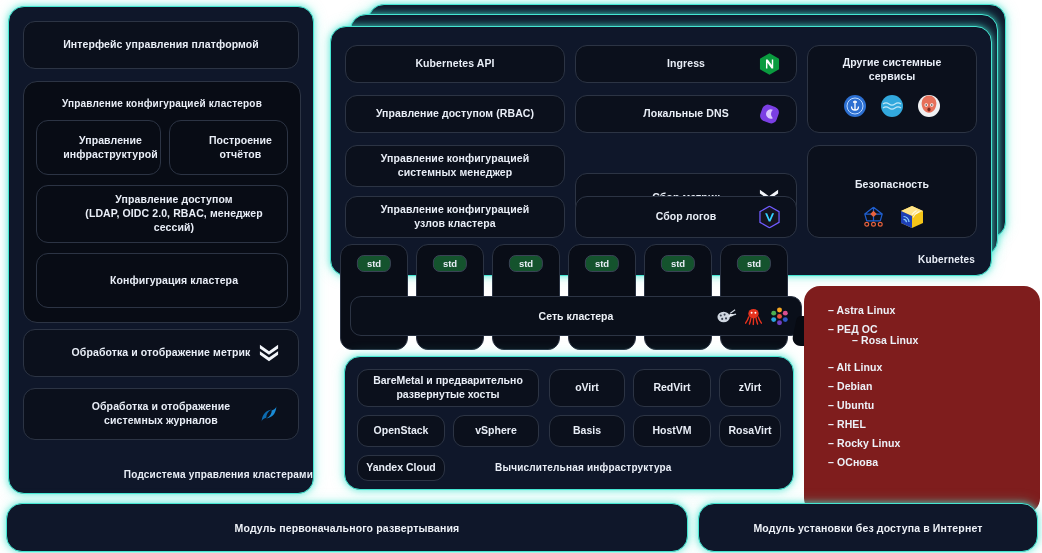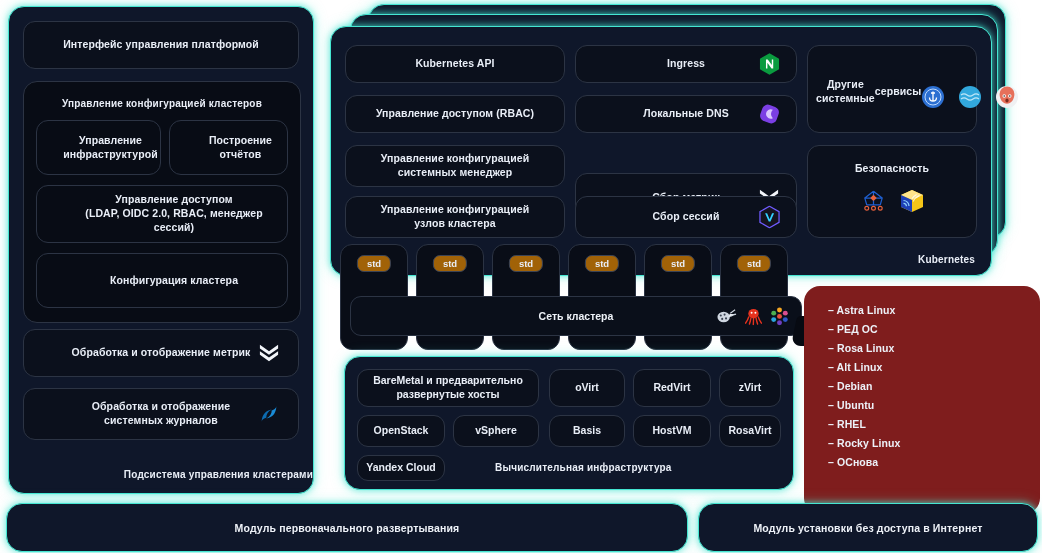--- a/index.html
+++ b/index.html
@@ -52,21 +52,21 @@
   
   #nodes-wrap{position:absolute;left:340px;top:244px;width:470px;height:106px;}
   .node-col{
     position:absolute;top:0;width:68px;height:106px;
     background:#090d17;border:1px solid #2b3343;border-radius:12px;
     box-sizing:border-box;
   }
   .std-chip{
     position:absolute;top:10px;left:50%;transform:translateX(-50%);
     padding:2px 9px;font-size:9.5px;font-weight:700;color:#e9eef7;
-    border:1px solid #3a4356;border-radius:7px;background:#a16207;
+    border:1px solid #3a4356;border-radius:7px;background:#14532d;
   }
   #net-bar{
     position:absolute;left:10px;top:52px;width:450px;height:38px;
     background:#0a0f1a;border:1px solid #2c3444;border-radius:11px;
     display:flex;align-items:center;justify-content:center;
     font-size:10.5px;font-weight:700;
   }
   #net-icons{position:absolute;right:12px;top:50%;transform:translateY(-50%);display:flex;gap:7px;align-items:center;}
 
   
@@ -201,30 +201,30 @@
     <div class="inner" style="left:244px;top:118px;width:222px;height:50px;margin-top:28px;">
       <span>Сбор метрик</span>
       <span style="position:absolute;right:16px;top:50%;transform:translateY(-50%);">
         <svg class="ic" width="22" height="20" viewBox="0 0 24 22">
           <path d="M2 2 L12 9 L22 2 L22 6 L12 13 L2 6 Z" fill="#f2f5fa"></path>
           <path d="M2 9 L12 16 L22 9 L22 13 L12 20 L2 13 Z" fill="#f2f5fa"></path>
         </svg>
       </span>
     </div>
     <div class="inner" style="left:244px;top:169px;width:222px;height:42px;">
-      <span>Сбор сессий</span>
+      <span>Сбор логов</span>
       <span style="position:absolute;right:16px;top:50%;transform:translateY(-50%);">
         <svg class="ic" width="21" height="23" viewBox="0 0 22 24">
           <path d="M11 .7 21 6.4v11.2L11 23.3 1 17.6V6.4z" fill="#15131f" stroke="#6f5bff" stroke-width="1.3"></path>
           <path d="M6.4 8.2h2.1l2.6 6.1 2.6-6.1h2.1l-3.8 8.4h-1.8z" fill="#33d1ff"></path>
         </svg>
       </span>
     </div>
 
-    <div class="inner" style="left:476px;top:18px;width:170px;height:88px;flex-direction:row;justify-content:flex-start;padding-top:10px;">
+    <div class="inner" style="left:476px;top:18px;width:170px;height:88px;flex-direction:column;justify-content:flex-start;padding-top:10px;">
       <span>Другие системные</span>
       <span>сервисы</span>
       <span style="display:flex;gap:13px;margin-top:10px;align-items:center;">
         <span>
           <svg class="ic" width="24" height="24" viewBox="0 0 24 24">
             <circle cx="12" cy="12" r="11" fill="#2c6fd1"></circle>
             <circle cx="12" cy="12" r="8" fill="none" stroke="#bcd9ff" stroke-width="1"></circle>
             <path d="M12 6.5v9M8.5 12.5c0 2.2 1.6 3.6 3.5 3.6s3.5-1.4 3.5-3.6M10 8h4" stroke="#fff" stroke-width="1.3" fill="none"></path>
           </svg>
         </span>
@@ -241,21 +241,21 @@
             <circle cx="9.2" cy="11" r="1.7" fill="#fff"></circle>
               <circle cx="14.8" cy="11" r="1.7" fill="#fff"></circle>
             <circle cx="9.2" cy="11" r=".8" fill="#222"></circle>
               <circle cx="14.8" cy="11" r=".8" fill="#222"></circle>
             <ellipse cx="12" cy="15.4" rx="1.6" ry="2" fill="#7a2b1f"></ellipse>
           </svg>
         </span>
       </span>
     </div>
 
-    <div class="inner" style="left:476px;top:118px;width:170px;height:93px;flex-direction:column;justify-content:flex-start;padding-top:16px;">
+    <div class="inner" style="left:476px;top:118px;width:170px;height:93px;flex-direction:column;justify-content:flex-start;padding-top:32px;">
       <span>Безопасность</span>
       <span style="display:flex;gap:12px;margin-top:12px;align-items:center;">
         <span>
           <svg class="ic" width="27" height="26" viewBox="0 0 28 26">
             <path d="M14 3 5 10l2 7M14 3l9 7-2 7M14 3v14M5 10h18M7 17h14" stroke="#1f5fd0" stroke-width="1.3" fill="none"></path>
             <path d="M10.6 9.8 14 6.6l3.4 3.2-3.4 3.2z" fill="#e8613c"></path>
             <circle cx="7" cy="20.5" r="2" fill="none" stroke="#e8613c" stroke-width="1.2"></circle>
             <circle cx="14" cy="20.5" r="2" fill="none" stroke="#e8613c" stroke-width="1.2"></circle>
             <circle cx="21" cy="20.5" r="2" fill="none" stroke="#e8613c" stroke-width="1.2"></circle>
           </svg>
@@ -367,21 +367,21 @@
         <span>Yandex Cloud</span>
       </div>
 
     <div class="lbl" style="left:150px;top:105px;">Вычислительная инфраструктура</div>
   </div>
 
   <div id="os-tail"></div>
   <div id="os-bubble">
     <span class="os-item" style="top:18px;">– Astra Linux</span>
     <span class="os-item" style="top:37px;">– РЕД ОС</span>
-    <span class="os-item" style="top:56px;">– Rosa Linux</span>
+    <span class="os-item" style="top:48px;margin-left:24px;">– Rosa Linux</span>
     <span class="os-item" style="top:75px;">– Alt Linux</span>
     <span class="os-item" style="top:94px;">– Debian</span>
     <span class="os-item" style="top:113px;">– Ubuntu</span>
     <span class="os-item" style="top:132px;">– RHEL</span>
     <span class="os-item" style="top:151px;">– Rocky Linux</span>
     <span class="os-item" style="top:170px;">– ОСнова</span>
   </div>
 
   <div class="glow" id="bottom-left">
     <span class="bottom-txt">Модуль первоначального развертывания</span>

